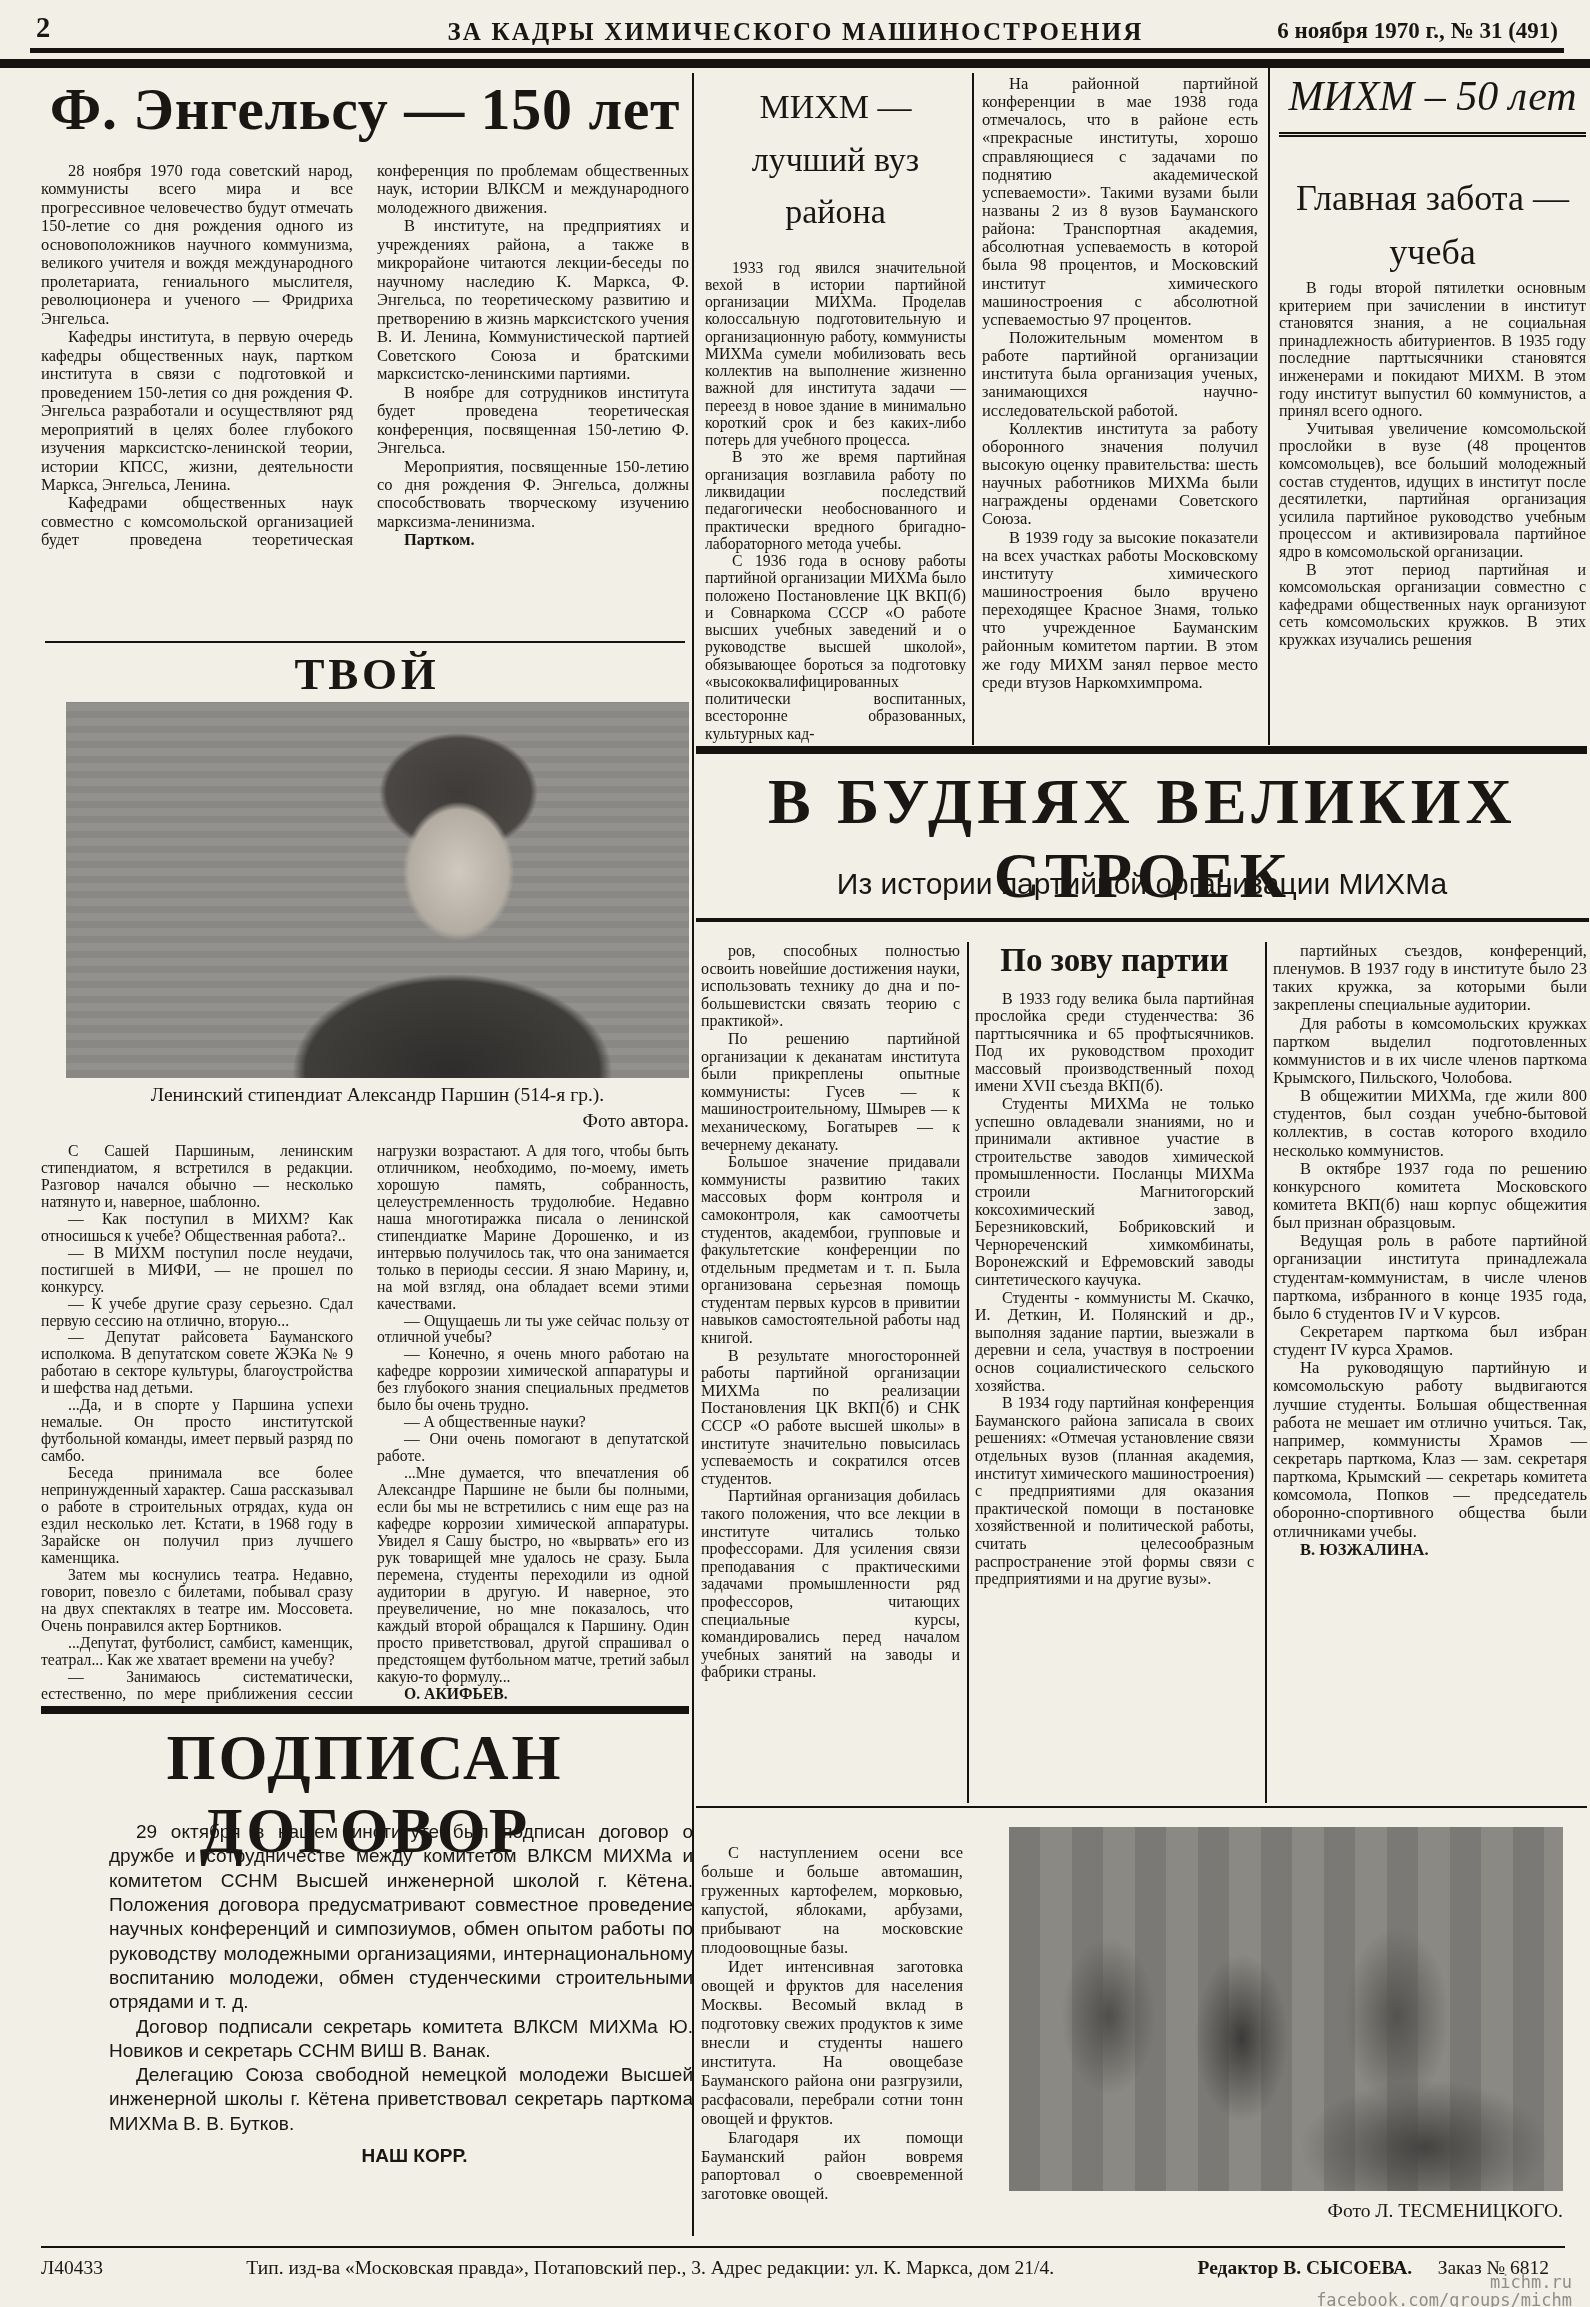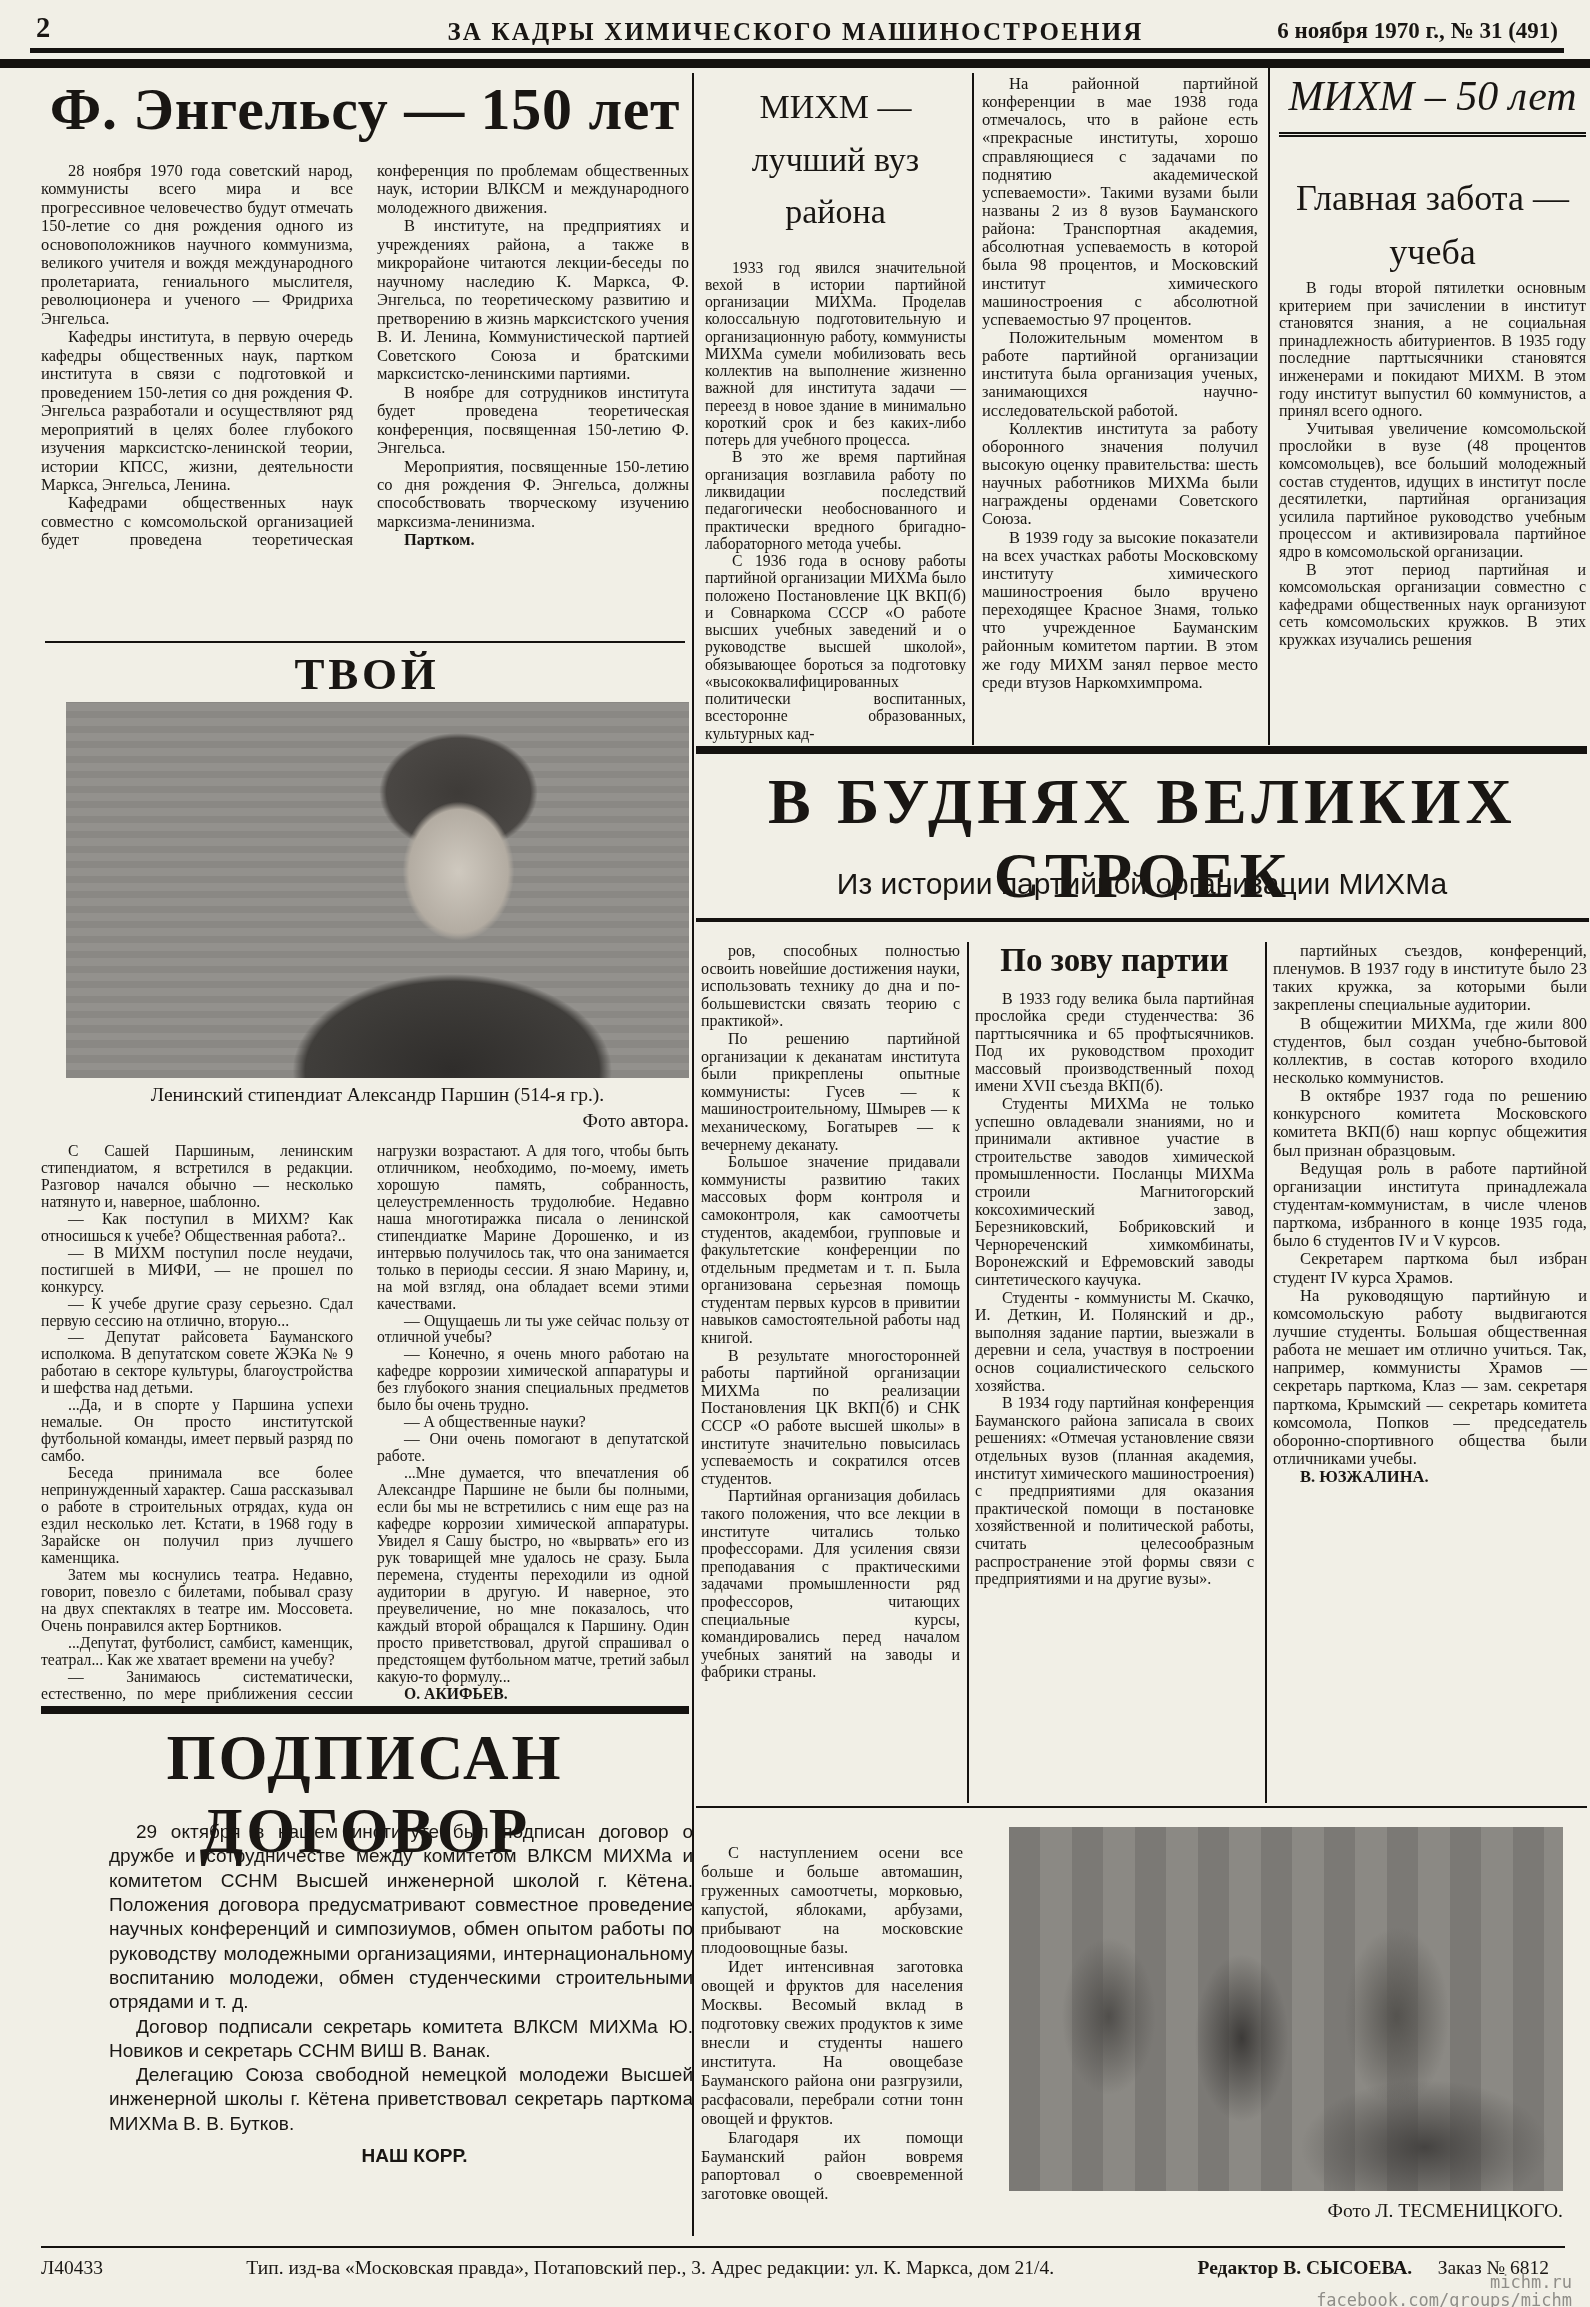--- a/index.html
+++ b/index.html
@@ -132,32 +132,33 @@
     <div class="body-text" style="font-size:16px;line-height:1.1;">
         <p>В 1933 году велика была партийная прослойка среди студенчества: 36 парттысячника и 65 профтысячников. Под их руководством проходит массовый производственный поход имени XVII съезда ВКП(б).</p>
         <p>Студенты МИХМа не только успешно овладевали знаниями, но и принимали активное участие в строительстве заводов химической промышленности. Посланцы МИХМа строили Магнитогорский коксохимический завод, Березниковский, Бобриковский и Чернореченский химкомбинаты, Воронежский и Ефремовский заводы синтетического каучука.</p>
         <p>Студенты - коммунисты М. Скачко, И. Деткин, И. Полянский и др., выполняя задание партии, выезжали в деревни и села, участвуя в построении основ социалистического сельского хозяйства.</p>
         <p>В 1934 году партийная конференция Бауманского района записала в своих решениях: «Отмечая установление связи отдельных вузов (планная академия, институт химического машиностроения) с предприятиями для оказания практической помощи в постановке хозяйственной и политической работы, считать целесообразным распространение этой формы связи с предприятиями и на другие вузы».</p>
       </div>
   </div>
 
   <div class="abs body-text" style="left:1273px;top:942px;width:314px;font-size:16.5px;line-height:1.1;">
     <p>партийных съездов, конференций, пленумов. В 1937 году в институте было 23 таких кружка, за которыми были закреплены специальные аудитории.</p>
+      <p>Для работы в комсомольских кружках партком выделил подготовленных коммунистов и в их числе членов парткома Крымского, Пильского, Чолобова.</p>
       <p>В общежитии МИХМа, где жили 800 студентов, был создан учебно-бытовой коллектив, в состав которого входило несколько коммунистов.</p>
       <p>В октябре 1937 года по решению конкурсного комитета Московского комитета ВКП(б) наш корпус общежития был признан образцовым.</p>
       <p>Ведущая роль в работе партийной организации института принадлежала студентам-коммунистам, в числе членов парткома, избранного в конце 1935 года, было 6 студентов IV и V курсов.</p>
       <p>Секретарем парткома был избран студент IV курса Храмов.</p>
       <p>На руководящую партийную и комсомольскую работу выдвигаются лучшие студенты. Большая общественная работа не мешает им отлично учиться. Так, например, коммунисты Храмов — секретарь парткома, Клаз — зам. секретаря парткома, Крымский — секретарь комитета комсомола, Попков — председатель оборонно-спортивного общества были отличниками учебы.</p>
       <p class="sig">В. ЮЗЖАЛИНА.</p>
   </div>
 
   <div class="abs rule" style="left:696px;top:1806px;width:891px;height:2.2px;"></div>
 
   <div class="abs body-text" style="left:701px;top:1844px;width:262px;font-size:16.5px;line-height:1.15;">
-      <p>С наступлением осени все больше и больше автомашин, груженных самоотчеты, морковью, капустой, яблоками, арбузами, прибывают на московские плодоовощные базы.</p>
+      <p>С наступлением осени все больше и больше автомашин, груженных картофелем, морковью, капустой, яблоками, арбузами, прибывают на московские плодоовощные базы.</p>
       <p>Идет интенсивная заготовка овощей и фруктов для населения Москвы. Весомый вклад в подготовку свежих продуктов к зиме внесли и студенты нашего института. На овощебазе Бауманского района они разгрузили, расфасовали, перебрали сотни тонн овощей и фруктов.</p>
       <p>Благодаря их помощи Бауманский район вовремя рапортовал о своевременной заготовке овощей.</p>
     </div>
 
   <div class="abs photo" style="left:1009px;top:1827px;width:554px;height:364px;
       background:
         radial-gradient(ellipse 67px 112px at 18% 52%, #504e4b 0%, rgba(0,0,0,0) 70%),
         radial-gradient(ellipse 67px 120px at 42% 58%, #3c3a38 0%, rgba(0,0,0,0) 70%),
         radial-gradient(ellipse 75px 127px at 70% 52%, #55534f 0%, rgba(0,0,0,0) 70%),
         radial-gradient(ellipse 165px 90px at 75% 88%, #454341 0%, rgba(0,0,0,0) 75%),

